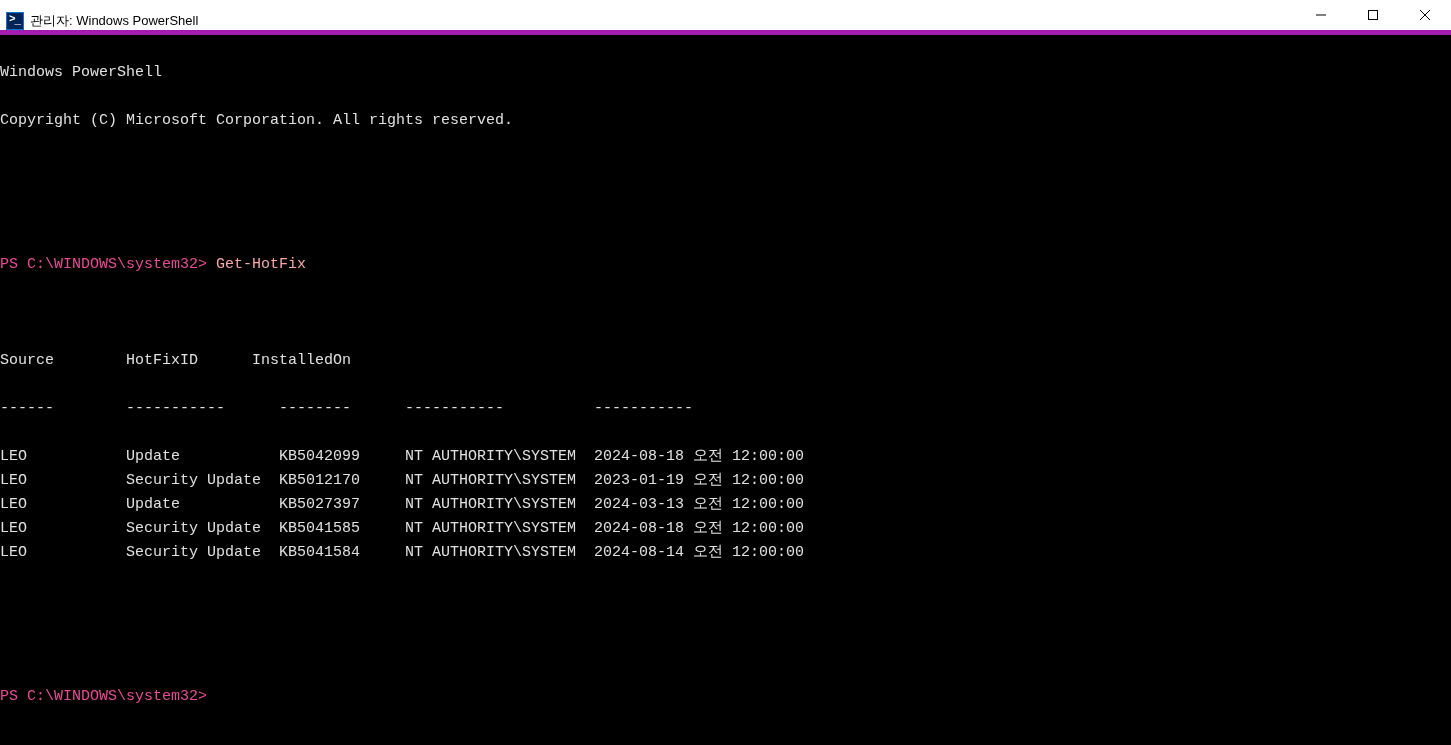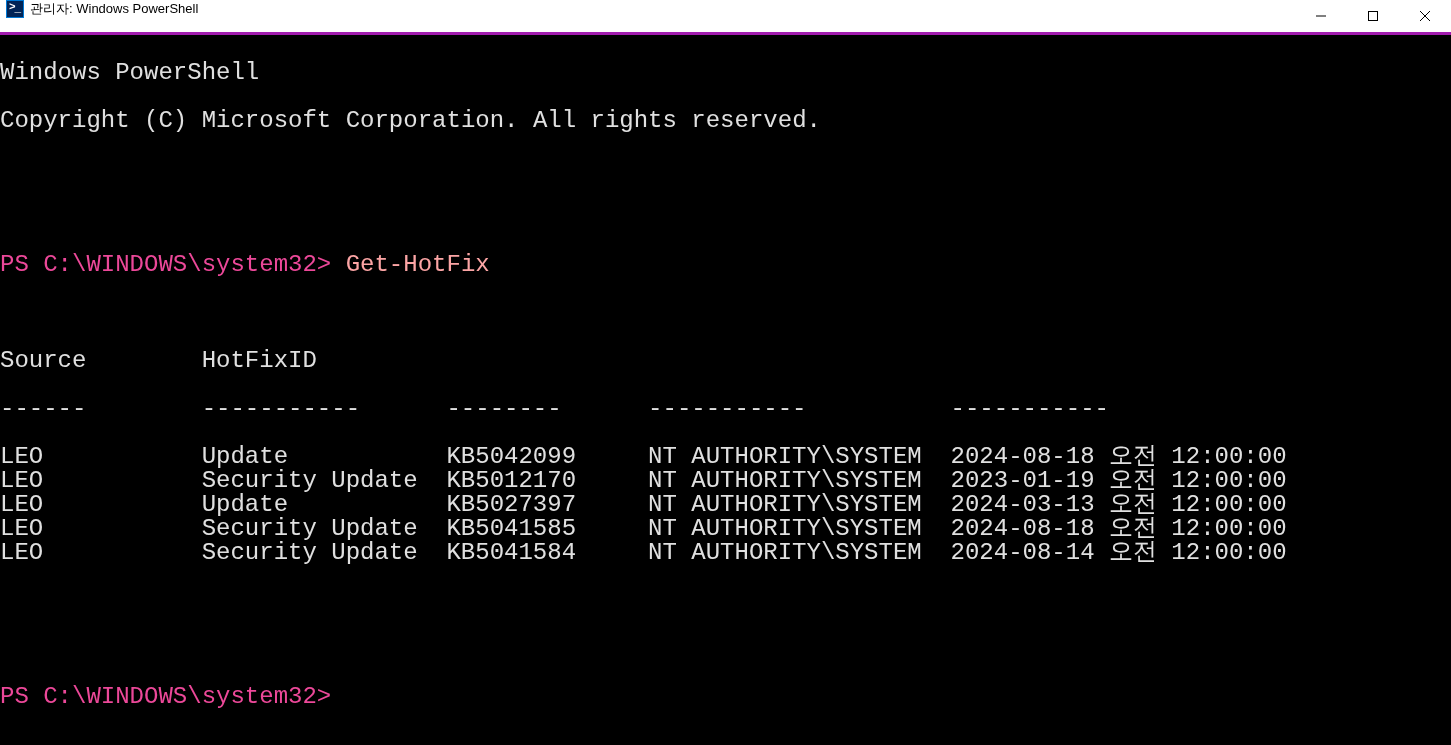--- a/index.html
+++ b/index.html
@@ -12,23 +12,23 @@
       height: 745px;
       background: #000;
       font-family: 'Consolas', 'Courier New', monospace;
       overflow: hidden;
       display: flex;
       flex-direction: column;
     }
     .titlebar {
       height: 35px;
       background: #fff;
-      border-bottom: 3px solid #a21caf;
+      border-bottom: 5px solid #a21caf;
       display: flex;
-      align-items: flex-start;
+      align-items: flex-end;
       justify-content: space-between;
       padding-left: 6px;
     }
     .titlebar-left {
       display: flex;
       align-items: center;
       gap: 6px;
     }
     .ps-icon {
       width: 18px;
@@ -76,21 +76,21 @@
       cursor: pointer;
     }
     .win-btn svg {
       stroke: #000;
       fill: none;
     }
     .terminal {
       flex: 1;
       background: #000;
       color: #e0e0e0;
-      font-size: 24px;
+      font-size: 15px;
       line-height: 24px;
       white-space: pre;
       overflow: hidden;
       position: relative;
       padding-top: 2px;
     }
     .scrollbar {
       position: absolute;
       right: 0;
       top: 35px;
@@ -102,20 +102,21 @@
       display: block;
     }
     .prompt {
       color: #ec4899;
     }
     .command {
       color: #fca5a5;
     }
     .table-row {
       display: flex;
+      justify-content: space-between;
     }
     .col-source { width: 14ch; }
     .col-desc { width: 17ch; }
     .col-hotfix { width: 14ch; }
     .col-installedby { width: 21ch; }
     .col-installedon { flex: 1; }
   </style>
 </head>
 <body>
 
@@ -147,21 +148,21 @@
 <div class="scrollbar"></div>
 
 <div class="terminal">
 <span class="term-line">Windows PowerShell</span>
 <span class="term-line">Copyright (C) Microsoft Corporation. All rights reserved.</span>
 <span class="term-line"> </span>
 <span class="term-line"> </span>
 <span class="term-line"><span class="prompt">PS C:\WINDOWS\system32&gt; </span><span class="command">Get-HotFix</span></span>
 <span class="term-line"> </span>
 <div class="table-row">
-<span class="col-source">Source</span><span class="col-hotfix">HotFixID</span>
+<span class="col-source">Source</span><span class="col-hotfix">HotFixID</span><span class="col-installedon">InstalledOn</span>
 </div>
 <div class="table-row">
 <span class="col-source">------</span><span class="col-desc">-----------</span><span class="col-hotfix">--------</span><span class="col-installedby">-----------</span><span class="col-installedon">-----------</span>
 </div>
 <div id="table-rows"><div class="table-row"><span class="col-source">LEO</span><span class="col-desc">Update</span><span class="col-hotfix">KB5042099</span><span class="col-installedby">NT AUTHORITY\SYSTEM</span><span class="col-installedon">2024-08-18 오전 12:00:00</span></div><div class="table-row"><span class="col-source">LEO</span><span class="col-desc">Security Update</span><span class="col-hotfix">KB5012170</span><span class="col-installedby">NT AUTHORITY\SYSTEM</span><span class="col-installedon">2023-01-19 오전 12:00:00</span></div><div class="table-row"><span class="col-source">LEO</span><span class="col-desc">Update</span><span class="col-hotfix">KB5027397</span><span class="col-installedby">NT AUTHORITY\SYSTEM</span><span class="col-installedon">2024-03-13 오전 12:00:00</span></div><div class="table-row"><span class="col-source">LEO</span><span class="col-desc">Security Update</span><span class="col-hotfix">KB5041585</span><span class="col-installedby">NT AUTHORITY\SYSTEM</span><span class="col-installedon">2024-08-18 오전 12:00:00</span></div><div class="table-row"><span class="col-source">LEO</span><span class="col-desc">Security Update</span><span class="col-hotfix">KB5041584</span><span class="col-installedby">NT AUTHORITY\SYSTEM</span><span class="col-installedon">2024-08-14 오전 12:00:00</span></div></div>
 <span class="term-line"> </span>
 <span class="term-line"> </span>
 <span class="term-line"><span class="prompt">PS C:\WINDOWS\system32&gt; </span></span>
 </div>
 

